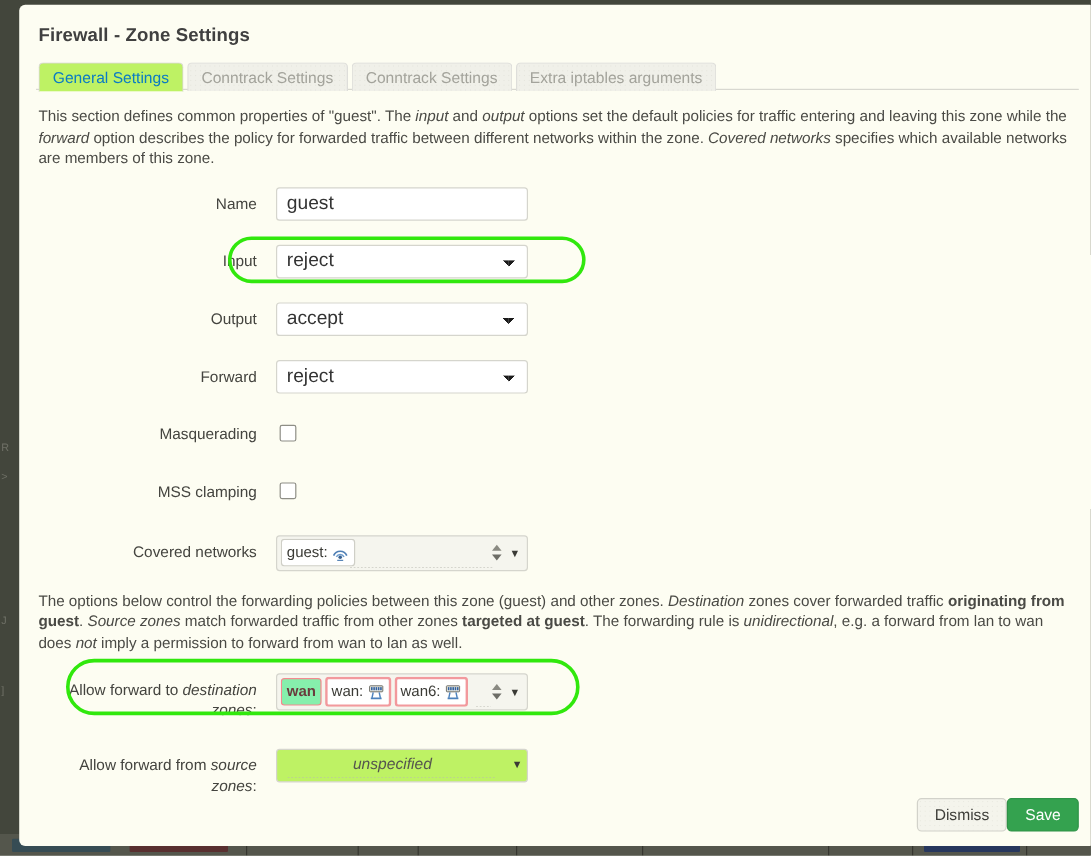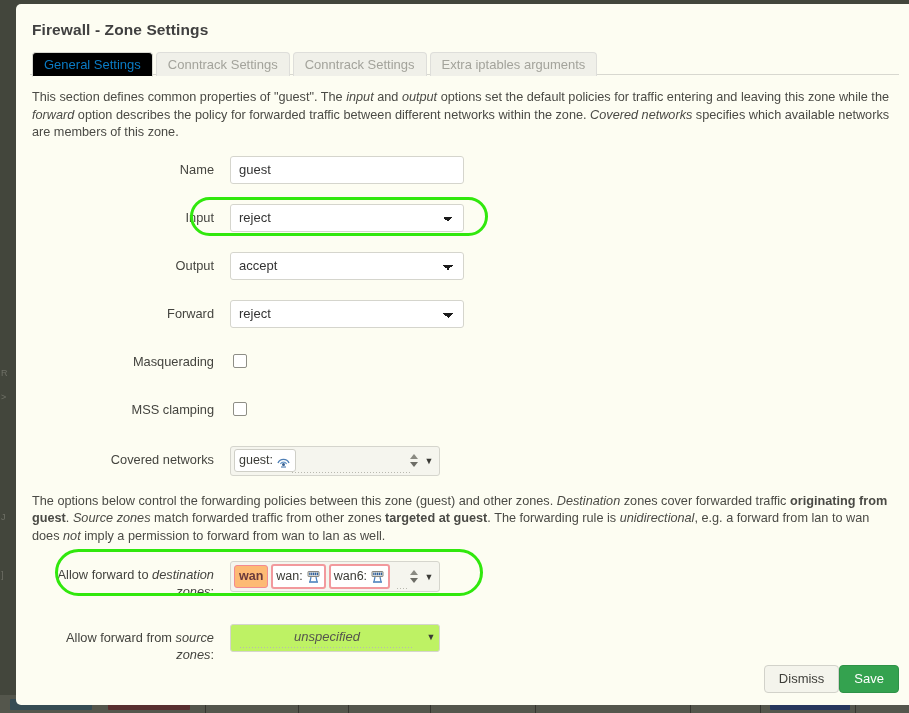--- a/index.html
+++ b/index.html
@@ -109,21 +109,21 @@
     position: relative;
     top: 1px;
     margin-right: 3px;
     cursor: pointer;
     line-height: 15px;
     background-image:
       radial-gradient(circle, #e3e3db 0.6px, transparent 0.7px);
     background-size: 4px 4px;
   }
   .tab.active {
-    background: #000000;
+    background: #bef264;
     background-image: none;
     color: #0a7bc4;
     border-color: #d8d8d0;
     border-bottom: 1px solid #fdfdf2;
     z-index: 2;
   }
 
   
   .desc {
     margin: 14px 2px 0 2px;
@@ -174,28 +174,28 @@
   }
   #ring-dest {
     left: 25px;
     top: -12px;
     width: 422px;
     height: 41px;
   }
 
   
   input.text, select.sel {
-    width: 234px;
+    width: 210px;
     height: 28px;
     box-sizing: border-box;
     border: 1px solid #d5d5cd;
     border-radius: 3px;
     background: #ffffff;
     font-family: "Liberation Sans", sans-serif;
-    font-size: 13px;
+    font-size: 16px;
     color: #333;
     padding: 0 8px;
     outline: none;
   }
   select.sel {
     appearance: none;
     -webkit-appearance: none;
     padding-right: 26px;
     background-image:
       linear-gradient(45deg, transparent 50%, #1b1b1b 50%),
@@ -252,21 +252,21 @@
     border-radius: 3px;
     background: #fff;
     border: 1px solid #cfcfc7;
     font-size: 12.5px;
     color: #3a3a35;
     white-space: nowrap;
     cursor: pointer;
     line-height: 19px;
   }
   .token.red-solid {
-    background: #fdba74;
+    background: #86efac;
     border-color: #f38a8f;
     color: #6a3a3c;
     font-weight: bold;
   }
   .token.red-outline {
     background: #ffffff;
     border: 2px solid #f2999d;
     padding: 0 3px;
     height: 21px;
   }

